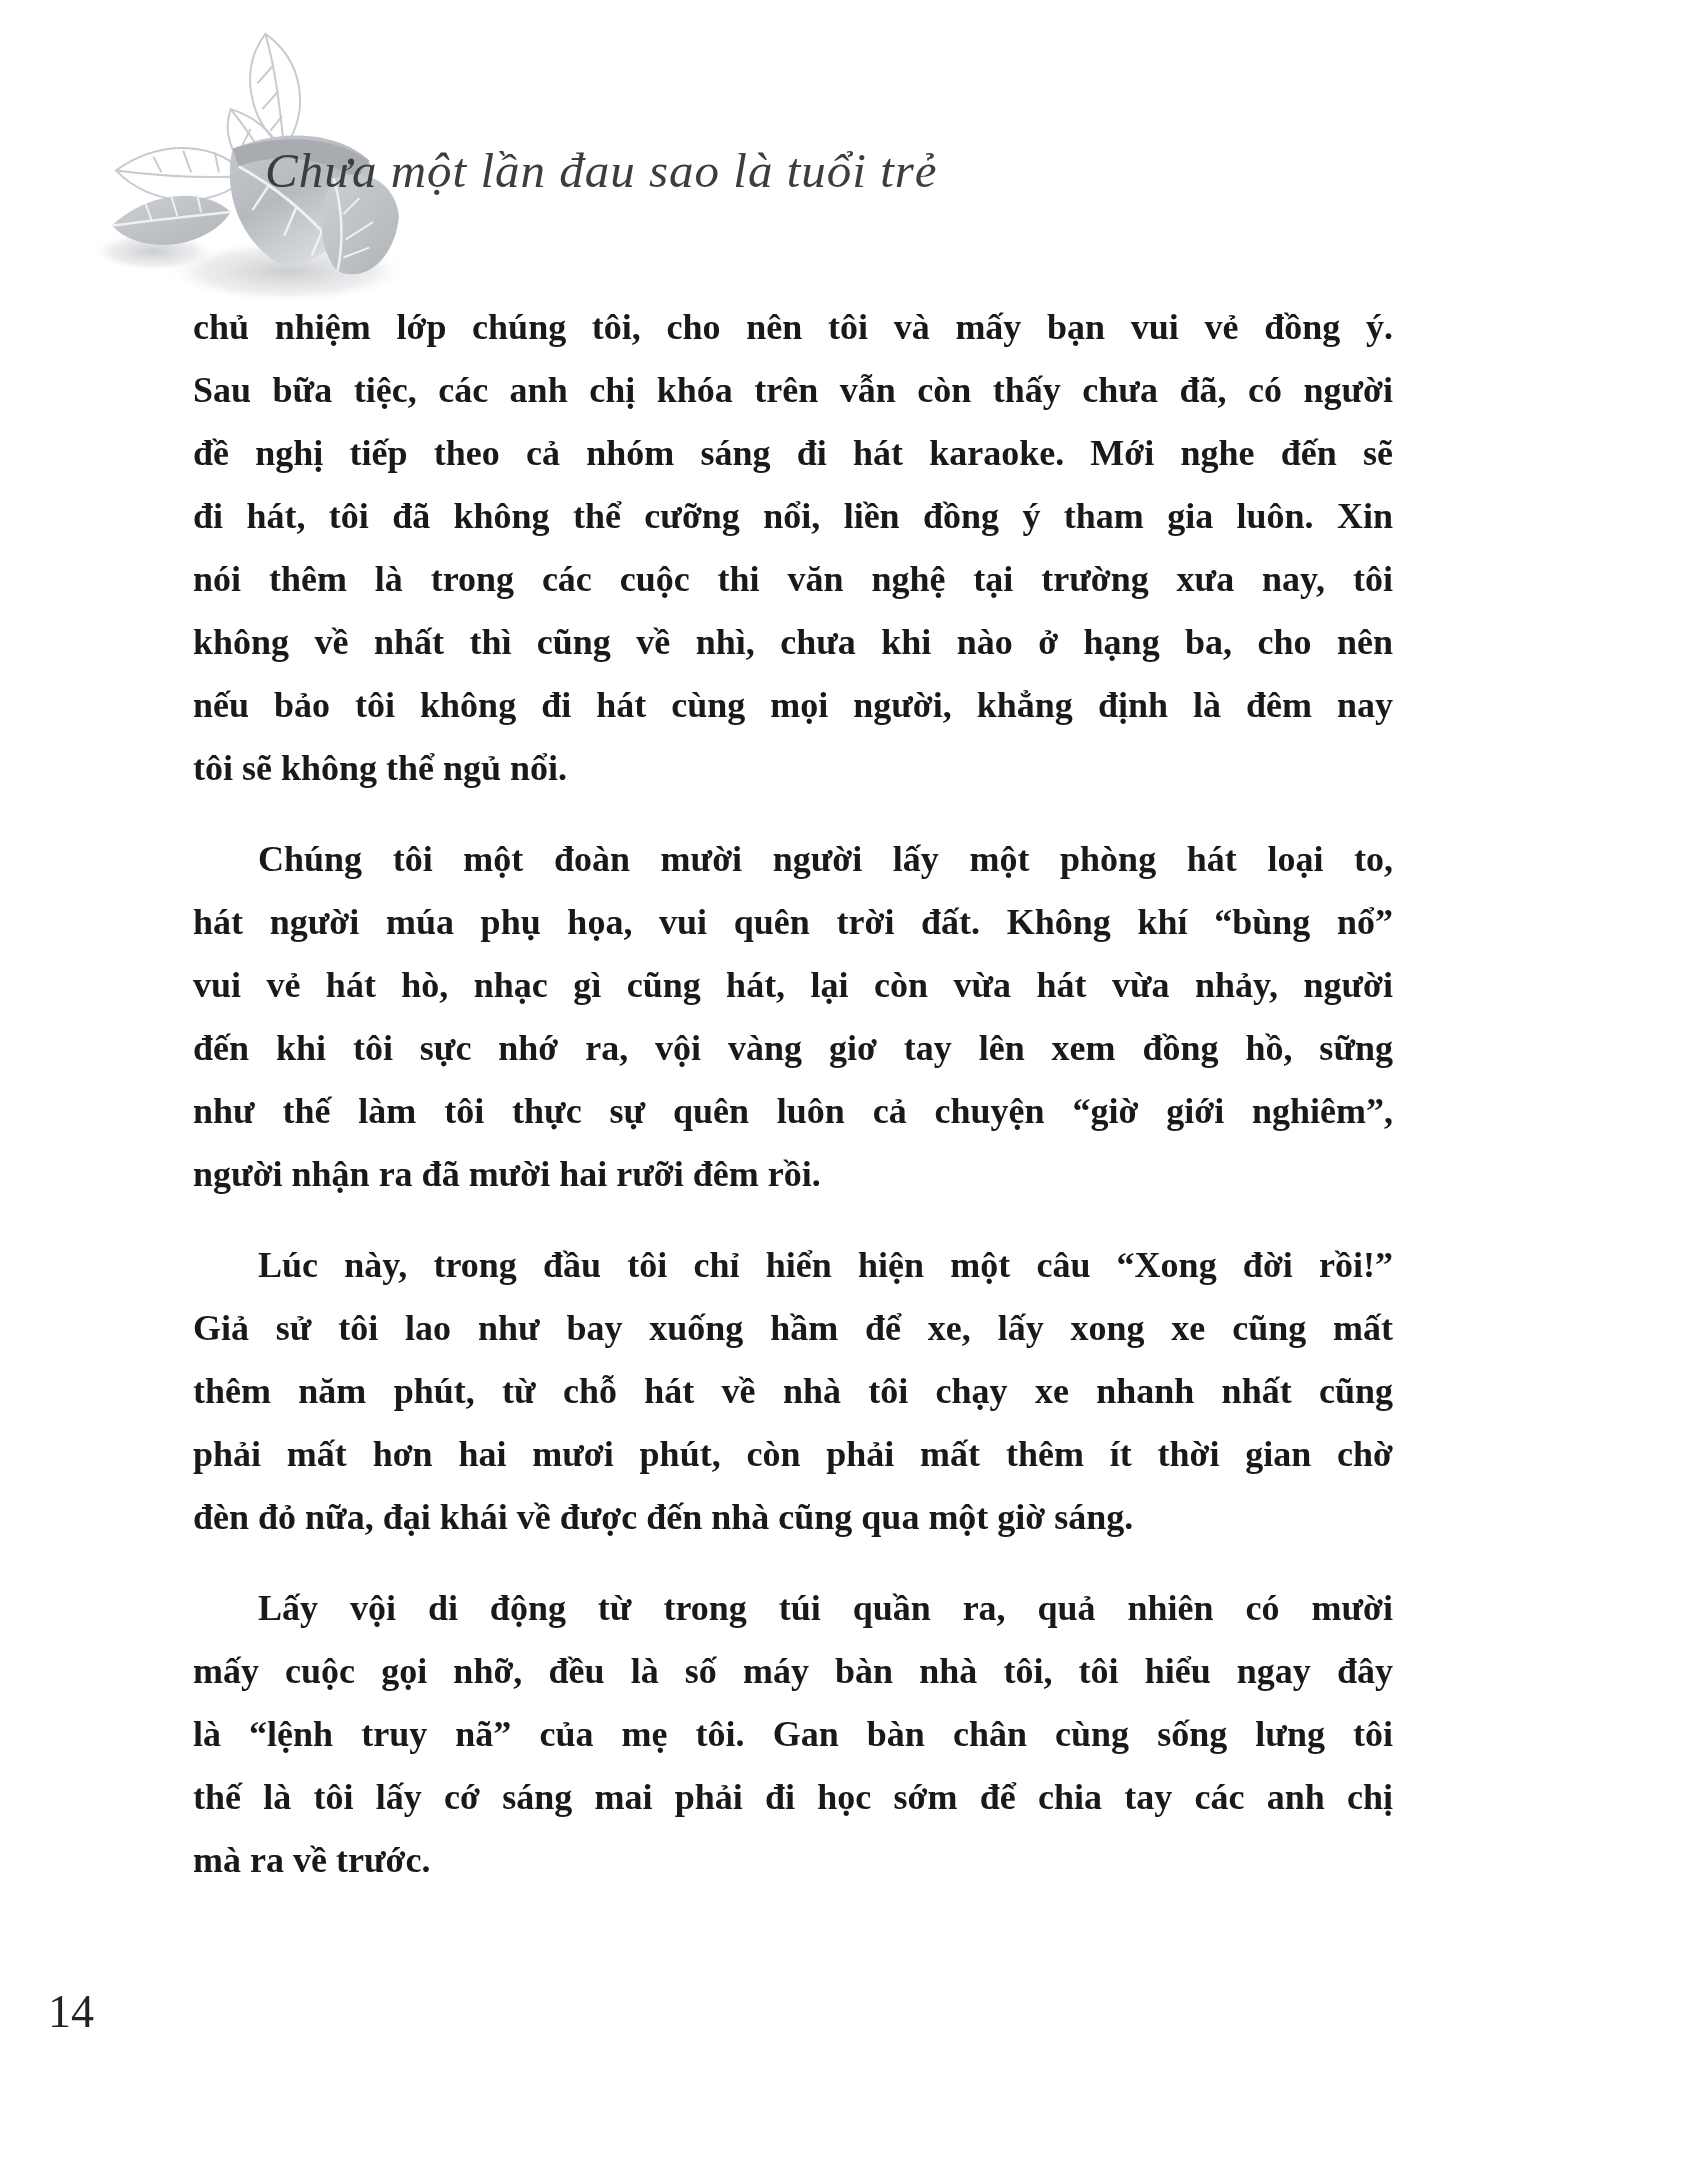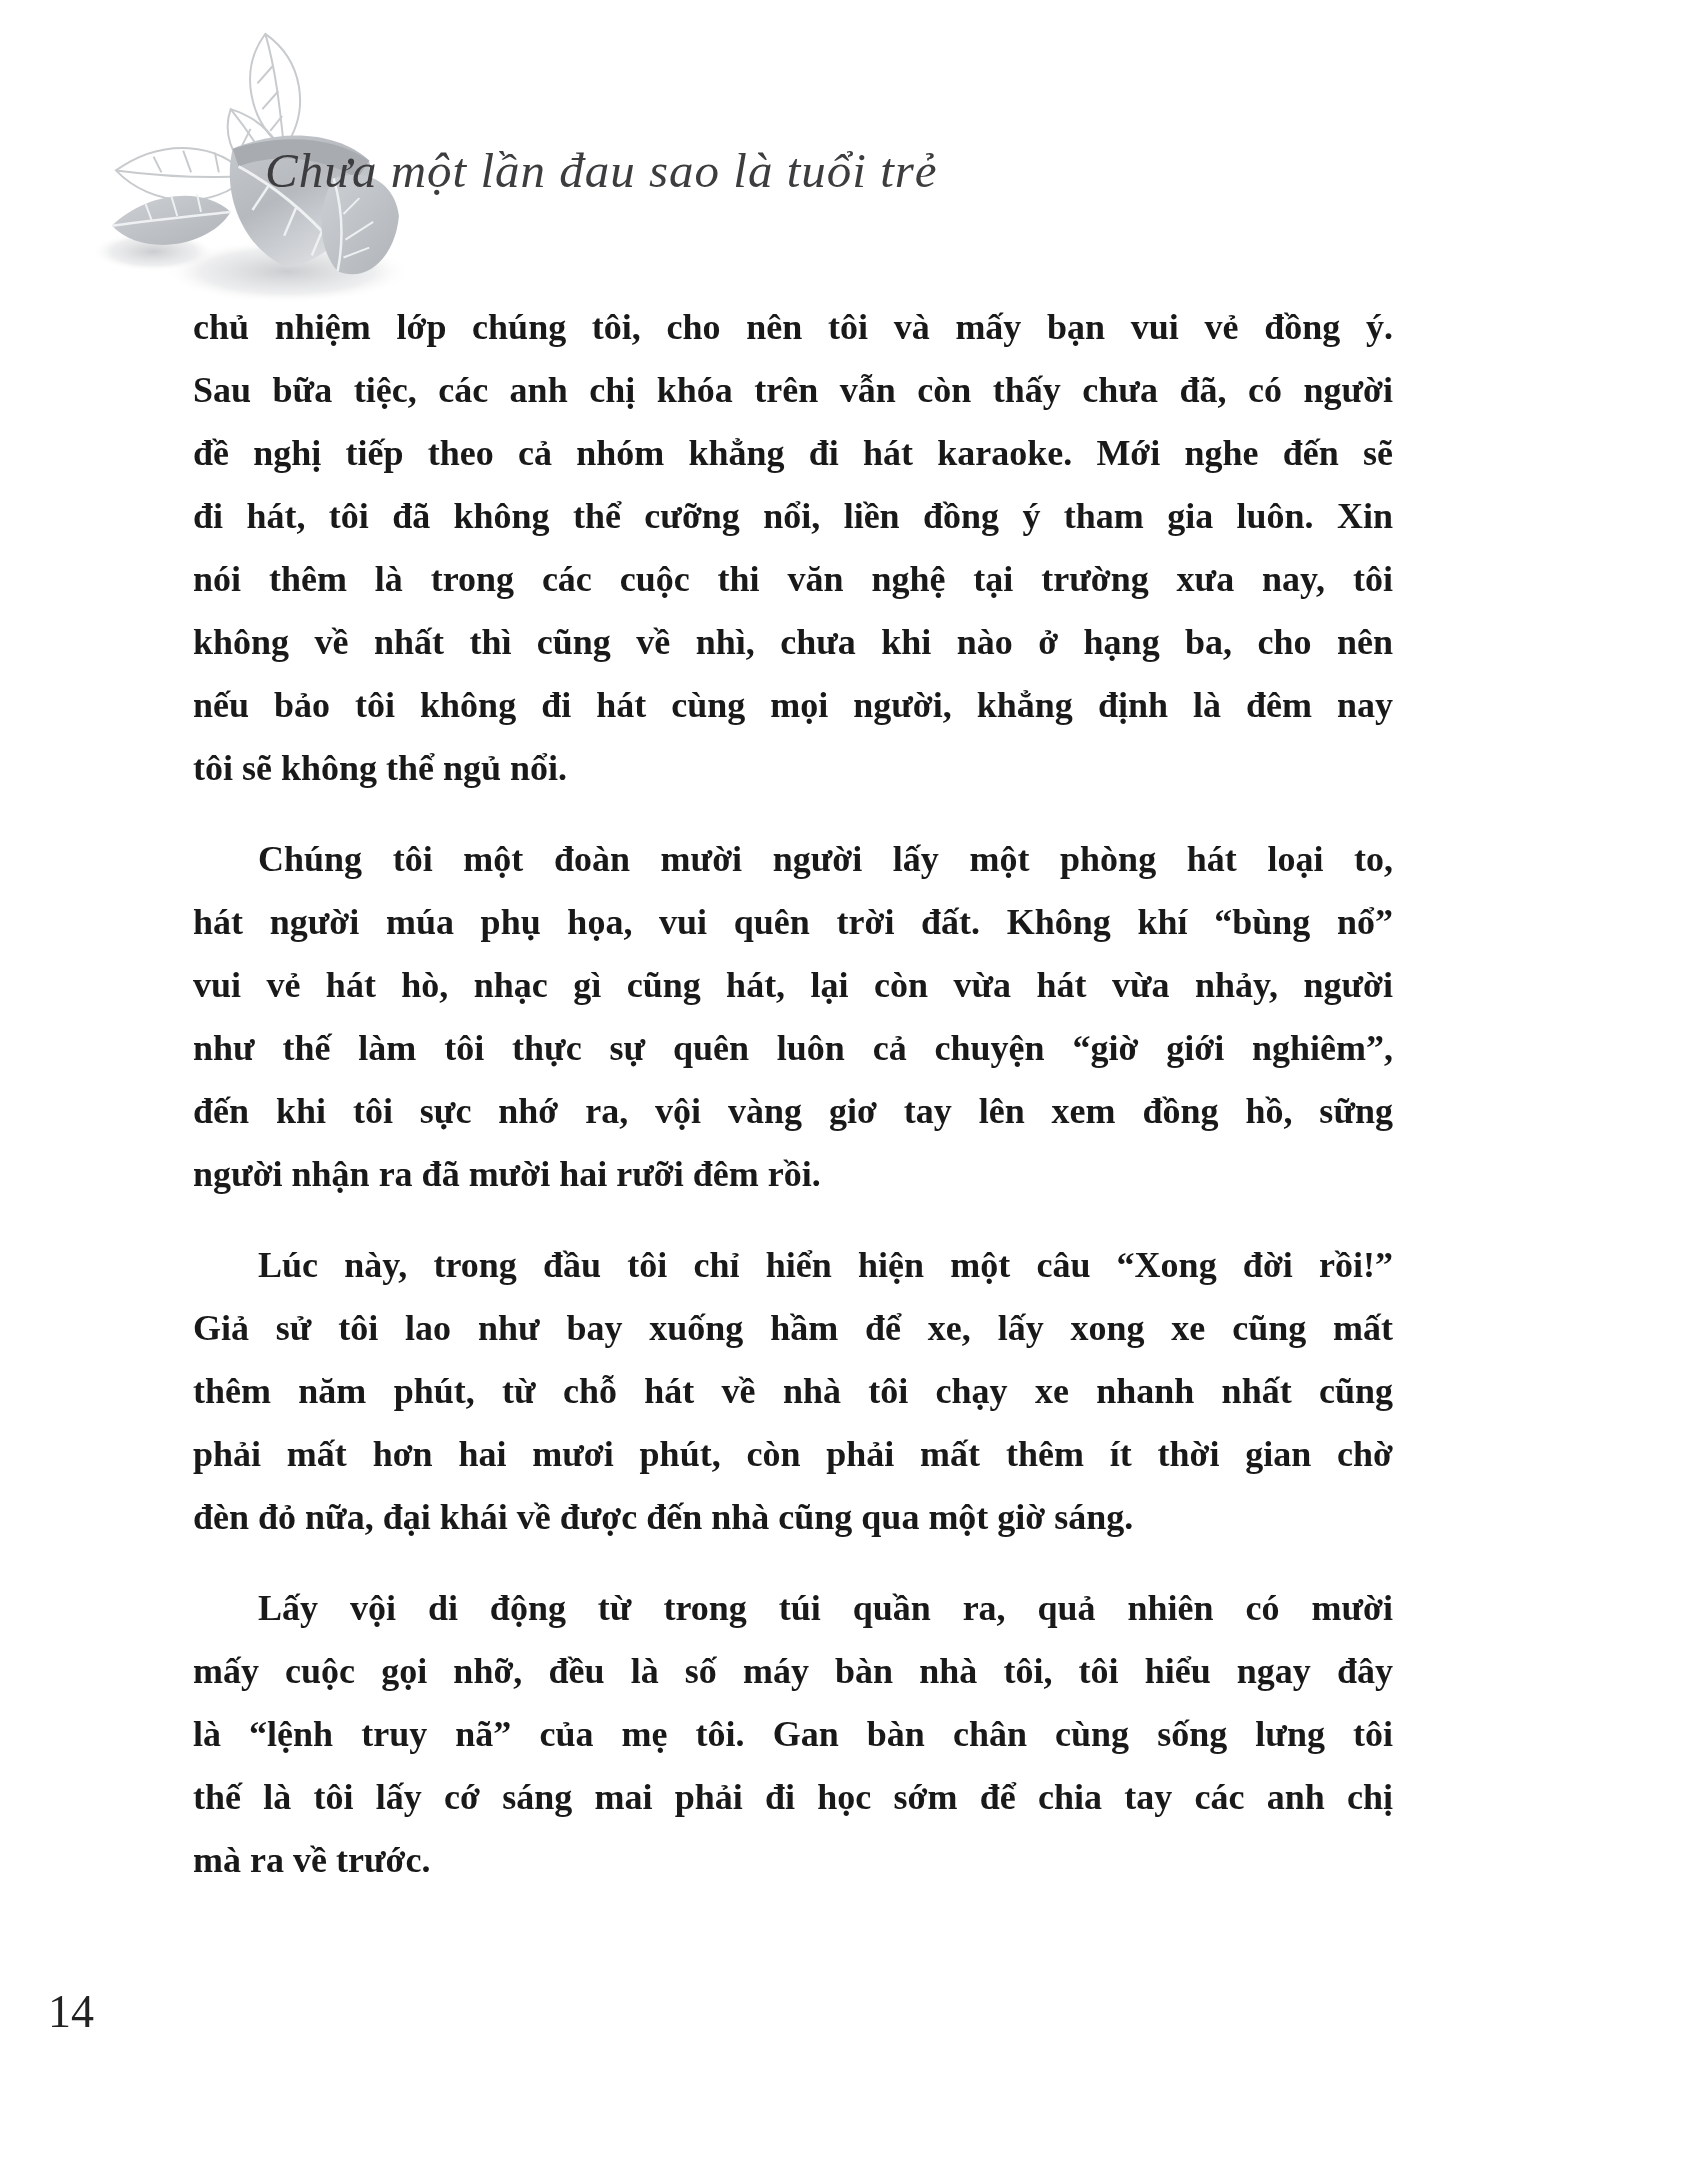--- a/index.html
+++ b/index.html
@@ -99,33 +99,33 @@
       <path d="M278,178 L262,194 M292,202 L264,220 M288,228 L262,238" stroke="#eef0f1" stroke-width="2" fill="none"></path>
     </g>
   </svg>
 
   <div class="header-title">Chưa một lần đau sao là tuổi trẻ</div>
 
   <div class="body-text" id="body-text">
       <div class="paragraph">
         <div class="line just">chủ nhiệm lớp chúng tôi, cho nên tôi và mấy bạn vui vẻ đồng ý.</div>
         <div class="line just">Sau bữa tiệc, các anh chị khóa trên vẫn còn thấy chưa đã, có người</div>
-        <div class="line just">đề nghị tiếp theo cả nhóm khẳng đi hát karaoke. Mới nghe đến sẽ</div>
+        <div class="line just">đề nghị tiếp theo cả nhóm sáng đi hát karaoke. Mới nghe đến sẽ</div>
         <div class="line just">đi hát, tôi đã không thể cưỡng nổi, liền đồng ý tham gia luôn. Xin</div>
         <div class="line just">nói thêm là trong các cuộc thi văn nghệ tại trường xưa nay, tôi</div>
         <div class="line just">không về nhất thì cũng về nhì, chưa khi nào ở hạng ba, cho nên</div>
         <div class="line just">nếu bảo tôi không đi hát cùng mọi người, khẳng định là đêm nay</div>
         <div class="line">tôi sẽ không thể ngủ nổi.</div>
       </div>
       <div class="paragraph indent">
         <div class="line just">Chúng tôi một đoàn mười người lấy một phòng hát loại to,</div>
         <div class="line just">hát người múa phụ họa, vui quên trời đất. Không khí “bùng nổ”</div>
         <div class="line just">vui vẻ hát hò, nhạc gì cũng hát, lại còn vừa hát vừa nhảy, người</div>
+        <div class="line just">đến khi tôi sực nhớ ra, vội vàng giơ tay lên xem đồng hồ, sững</div>
         <div class="line just">như thế làm tôi thực sự quên luôn cả chuyện “giờ giới nghiêm”,</div>
-        <div class="line just">đến khi tôi sực nhớ ra, vội vàng giơ tay lên xem đồng hồ, sững</div>
         <div class="line">người nhận ra đã mười hai rưỡi đêm rồi.</div>
       </div>
       <div class="paragraph indent">
         <div class="line just">Lúc này, trong đầu tôi chỉ hiển hiện một câu “Xong đời rồi!”</div>
         <div class="line just">Giả sử tôi lao như bay xuống hầm để xe, lấy xong xe cũng mất</div>
         <div class="line just">thêm năm phút, từ chỗ hát về nhà tôi chạy xe nhanh nhất cũng</div>
         <div class="line just">phải mất hơn hai mươi phút, còn phải mất thêm ít thời gian chờ</div>
         <div class="line">đèn đỏ nữa, đại khái về được đến nhà cũng qua một giờ sáng.</div>
       </div>
       <div class="paragraph indent">

